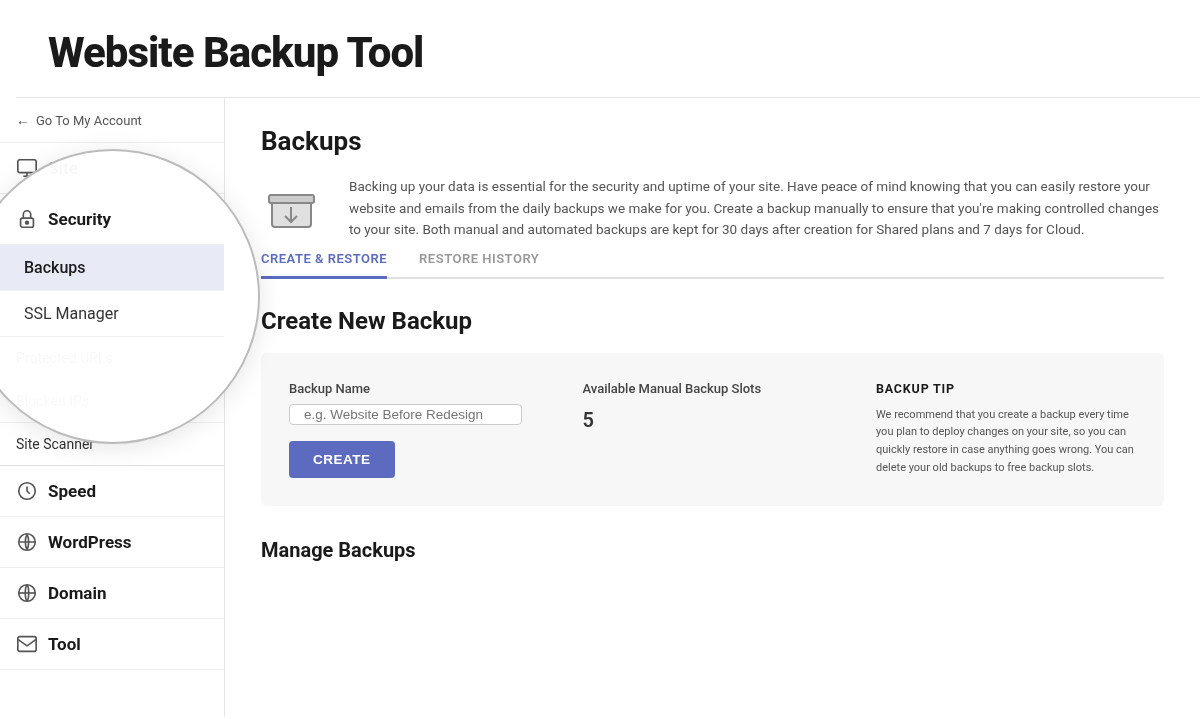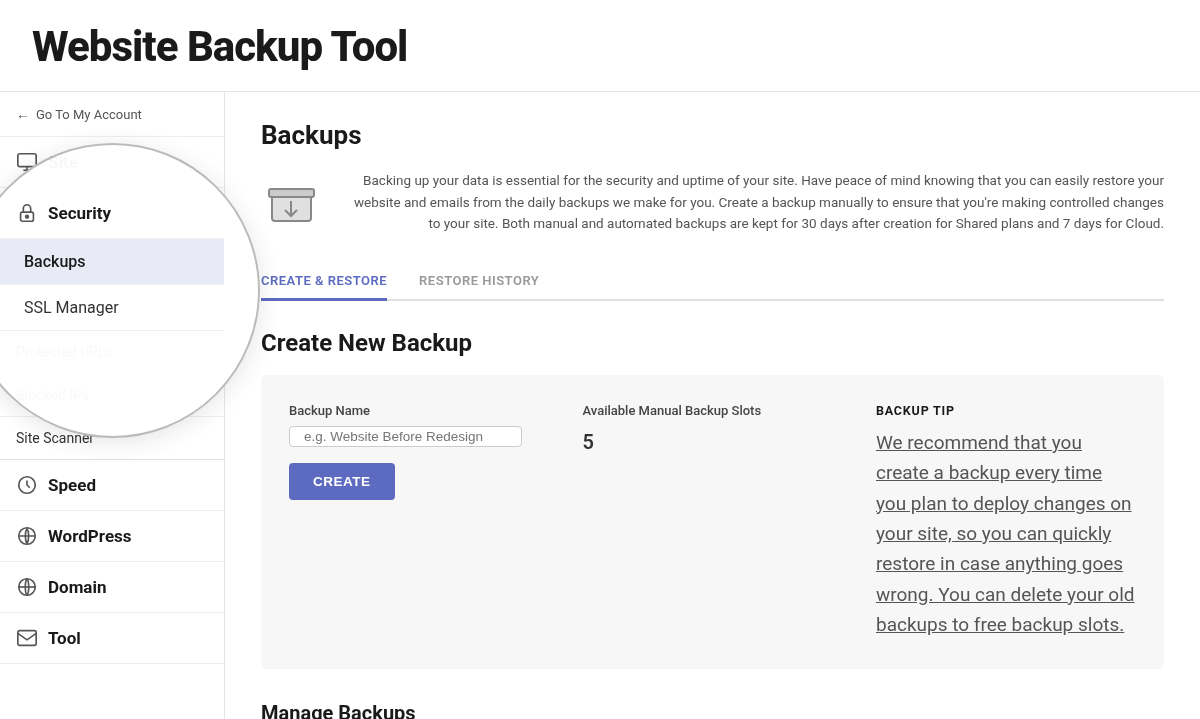--- a/index.html
+++ b/index.html
@@ -1,20 +1,21 @@
 <!DOCTYPE html>
 <html><head>
   <meta charset="utf-8">
   <style>
     * { box-sizing: border-box; margin: 0; padding: 0; }
     body { font-family: -apple-system, BlinkMacSystemFont, 'Segoe UI', Roboto, sans-serif; background: #fff; color: #333; }
 
     .page-header {
-      padding: 22px 32px 20px 32px;
+      padding: 28px 32px 20px 32px;
       border-bottom: 1px solid #e5e5e5;
+      margin-left: 16px;
     }
     .page-title {
       font-size: 42px;
       font-weight: 800;
       color: #1a1a1a;
       letter-spacing: -1px;
     }
 
     .main-layout {
       display: flex;
@@ -88,23 +89,21 @@
     .content-section-title {
       font-size: 26px;
       font-weight: 700;
       color: #1a1a1a;
       margin-bottom: 20px;
     }
 
     .intro-box {
       display: flex;
       align-items: flex-start;
-      gap: 20px;
-      margin-bottom: 28px;
-      text-align: right;
+      gap: 28px;
     }
     .backup-icon-container {
       flex-shrink: 0;
       width: 60px;
       height: 60px;
       display: flex;
       align-items: center;
       justify-content: center;
     }
 
@@ -215,24 +214,23 @@
     }
     .tip-title {
       font-size: 12.5px;
       font-weight: 700;
       letter-spacing: 0.8px;
       text-transform: uppercase;
       color: #1a1a1a;
       margin-bottom: 10px;
     }
     .tip-text {
-      font-size: 19px;
+      font-size: 11px;
       color: #555;
       line-height: 1.6;
-      text-decoration: underline;
     }
 
     .manage-heading {
       font-size: 20px;
       font-weight: 700;
       color: #1a1a1a;
     }
 
     
     .security-section-wrapper {

